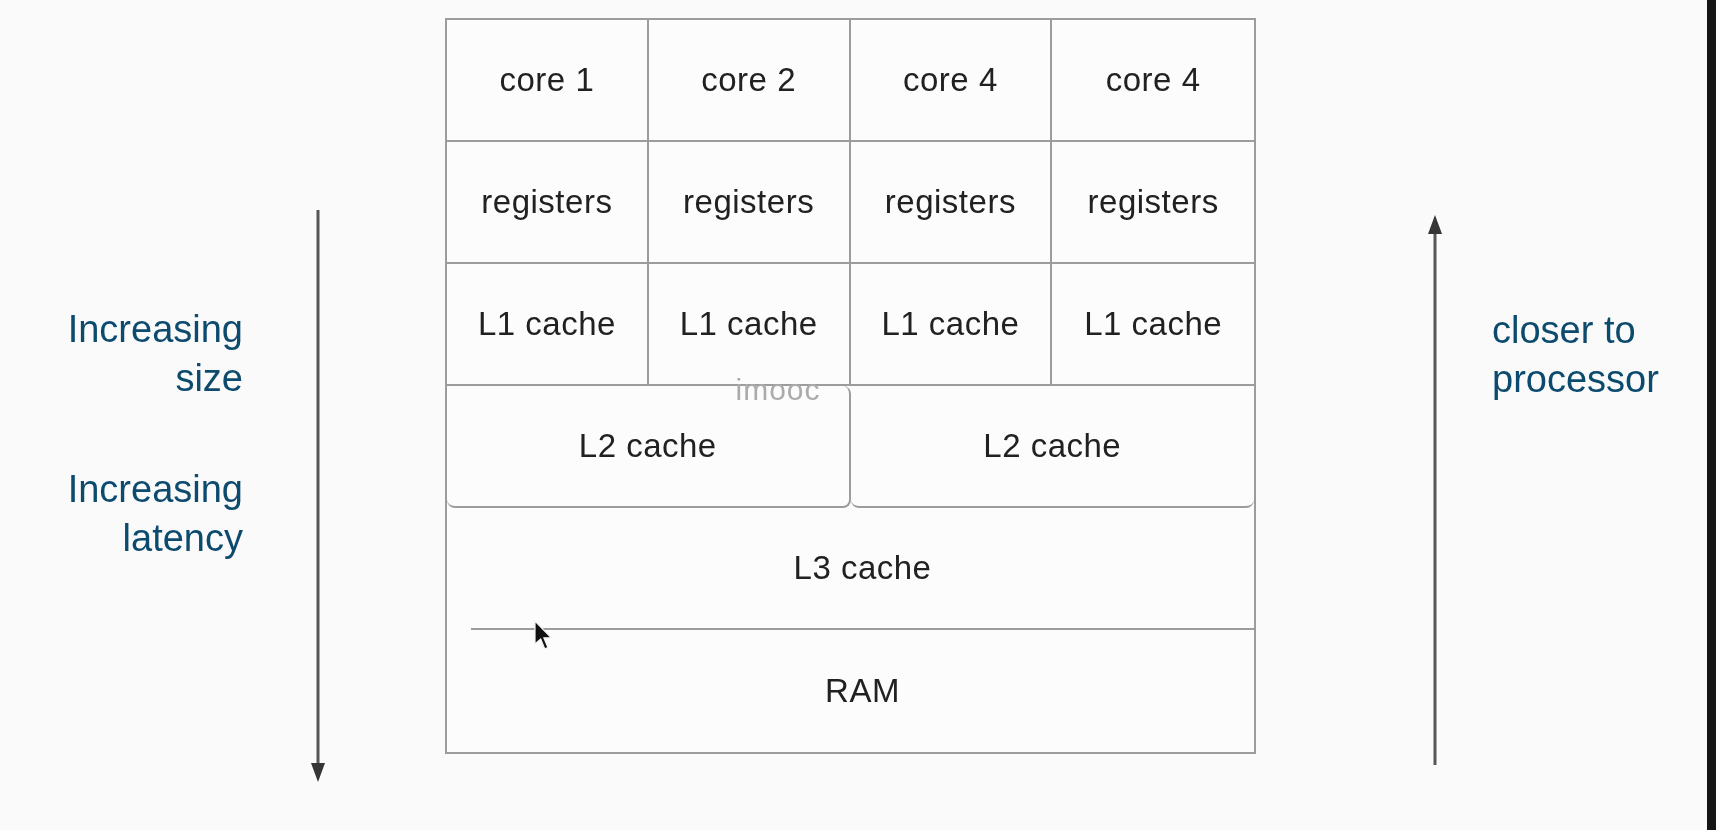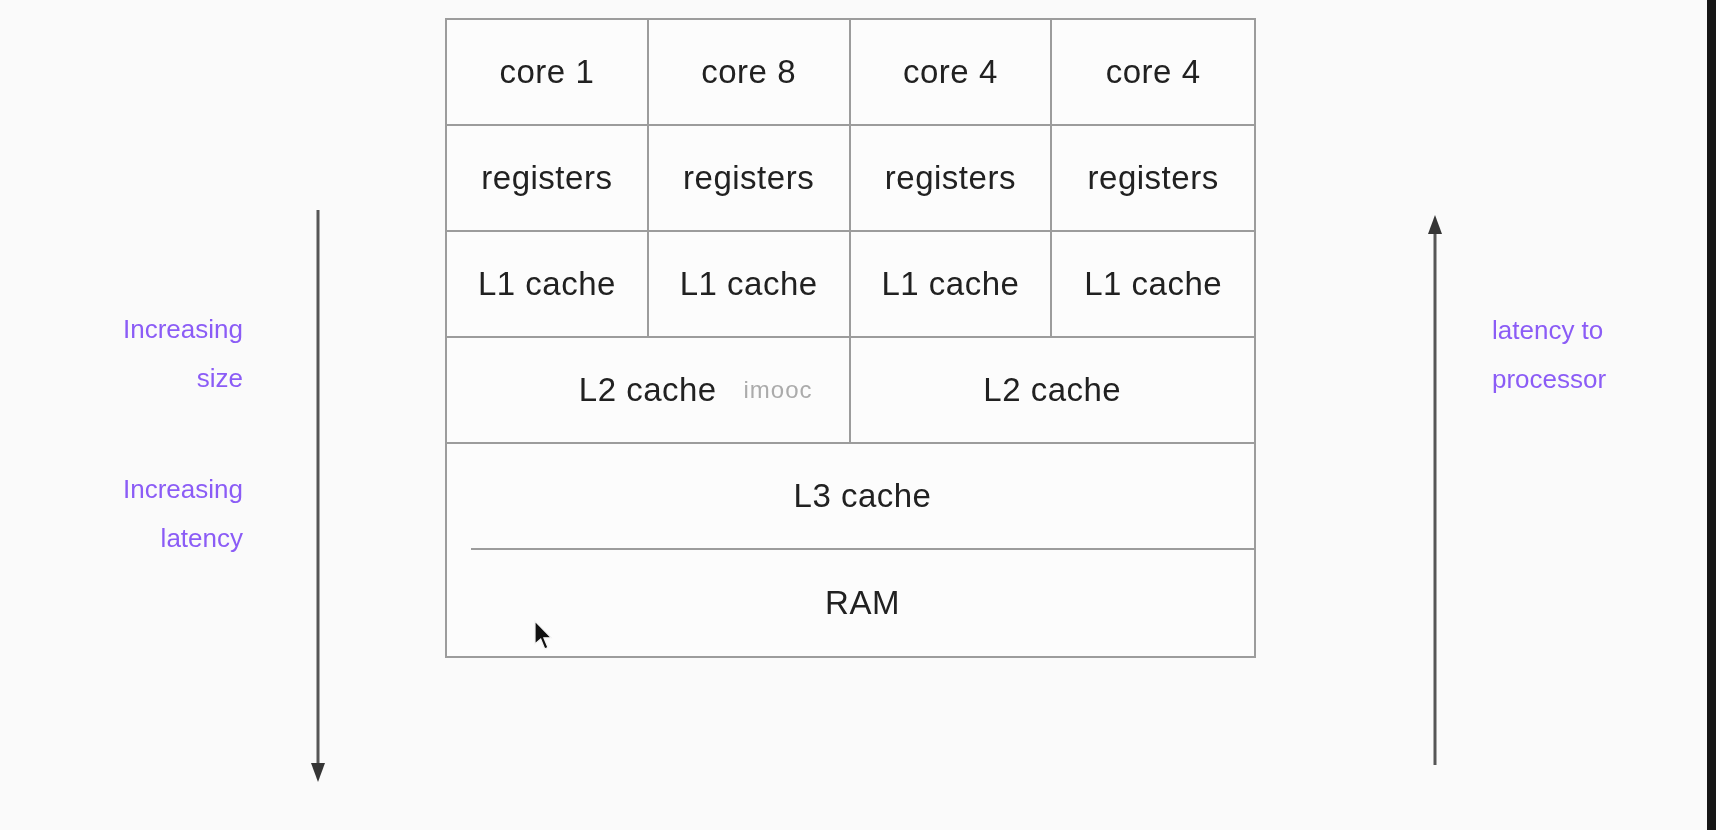--- a/index.html
+++ b/index.html
@@ -7,45 +7,45 @@
     width: 1716px; height: 830px;
     background: #fafafa;
     font-family: "Liberation Sans", "DejaVu Sans", sans-serif;
     overflow: hidden;
   }
   .stage { position: relative; width: 1716px; height: 830px; background: #fafafa; }
 
   
   .hierarchy {
     position: absolute; left: 445px; top: 18px;
-    width: 811px; height: 640px;
+    width: 811px; height: 736px;
     box-sizing: border-box;
     border: 2px solid #9c9c9c;
     background: #fcfcfc;
     display: grid;
     grid-template-columns: repeat(4, 1fr);
     grid-template-rows: repeat(6, 1fr);
   }
   .cell {
     box-sizing: border-box;
     border-right: 2px solid #9c9c9c;
     border-bottom: 2px solid #9c9c9c;
     display: flex; align-items: center; justify-content: center;
     font-size: 33px; color: #212121;
     letter-spacing: 0.5px;
   }
-  .cell.span2 { grid-column: span 2; }
+  .cell.span2 { grid-column: span 2; border-radius: 8px; }
   .cell.span4 { grid-column: span 4; margin-left: 24px; }
   .cell.last-col { border-right: none; }
   .cell.last-row { border-bottom: none; }
 
   
   .side-label {
     position: absolute;
-    font-size: 26px; line-height: 49px; color: #8b5cf6;
+    font-size: 38px; line-height: 49px; color: #0c4a6e;
   }
   .side-label.align-right { text-align: right; }
   .label-size     { left: 40px;  top: 305px; width: 203px; }
   .label-latency  { left: 40px;  top: 465px; width: 203px; }
   .label-closer   { left: 1492px; top: 306px; width: 220px; text-align: left; }
 
   
   .v-arrow { position: absolute; }
   .v-arrow .shaft {
     position: absolute; left: 50%; transform: translateX(-50%);
@@ -61,21 +61,21 @@
   .arrow-down .shaft { top: 0; height: 554px; }
   .arrow-down .head  { bottom: 0; border-top: 19px solid #353535; }
   .arrow-up   { left: 1427px; top: 215px; width: 16px; height: 550px; }
   .arrow-up .shaft { top: 16px; height: 534px; }
   .arrow-up .head  { top: 0; border-bottom: 19px solid #353535; }
 
   
   .watermark {
     position: absolute; left: 778px; top: 390px;
     transform: translate(-50%, -50%);
-    font-size: 24px; color: #ababab; letter-spacing: 1px;
+    font-size: 30px; color: #ababab; letter-spacing: 1px;
   }
 
   
   .edge-bar {
     position: absolute; right: 0; top: 0;
     width: 9px; height: 830px; background: #161616;
   }
 
   
   .cursor { position: absolute; left: 532px; top: 620px; }
@@ -93,21 +93,21 @@
     <div>Increasing</div>
     <div>latency</div>
   </div>
   <div class="v-arrow arrow-down">
     <div class="shaft"></div>
     <div class="head"></div>
   </div>
 
   <div class="hierarchy">
     <div class="cell">core 1</div>
-    <div class="cell">core 8</div>
+    <div class="cell">core 2</div>
     <div class="cell">core 4</div>
     <div class="cell last-col">core 4</div>
 
     <div class="cell">registers</div>
     <div class="cell">registers</div>
     <div class="cell">registers</div>
     <div class="cell last-col">registers</div>
 
     <div class="cell">L1 cache</div>
     <div class="cell">L1 cache</div>
@@ -122,21 +122,21 @@
     <div class="cell span4 last-col last-row">RAM</div>
   </div>
 
   <div class="watermark">imooc</div>
 
   <div class="v-arrow arrow-up">
     <div class="shaft"></div>
     <div class="head"></div>
   </div>
   <div class="side-label label-closer">
-    <div>latency to</div>
+    <div>closer to</div>
     <div>processor</div>
   </div>
 
   <svg class="cursor" width="22" height="30" viewBox="0 0 12.5 21.5">
     <path d="M0.5 0.7 L0.5 17.2 L4.6 13.7 L7.5 20.7 L9.8 19.7 L6.9 12.8 L12.2 12.8 Z" fill="#111111" stroke="#f5f5f5" stroke-width="0.9"></path>
   </svg>
 
   <div class="edge-bar"></div>
 
 </div>

